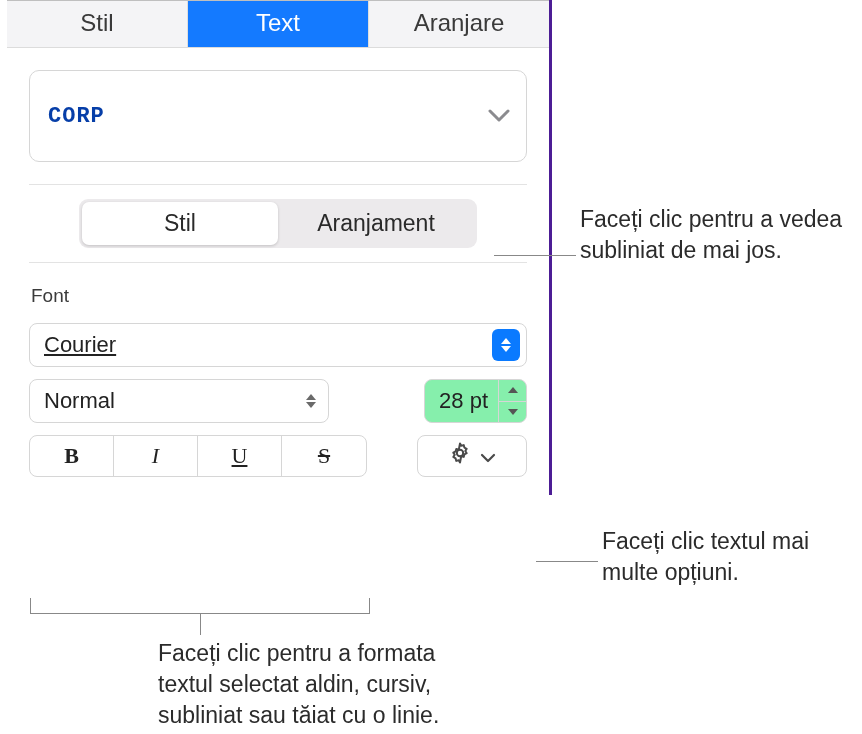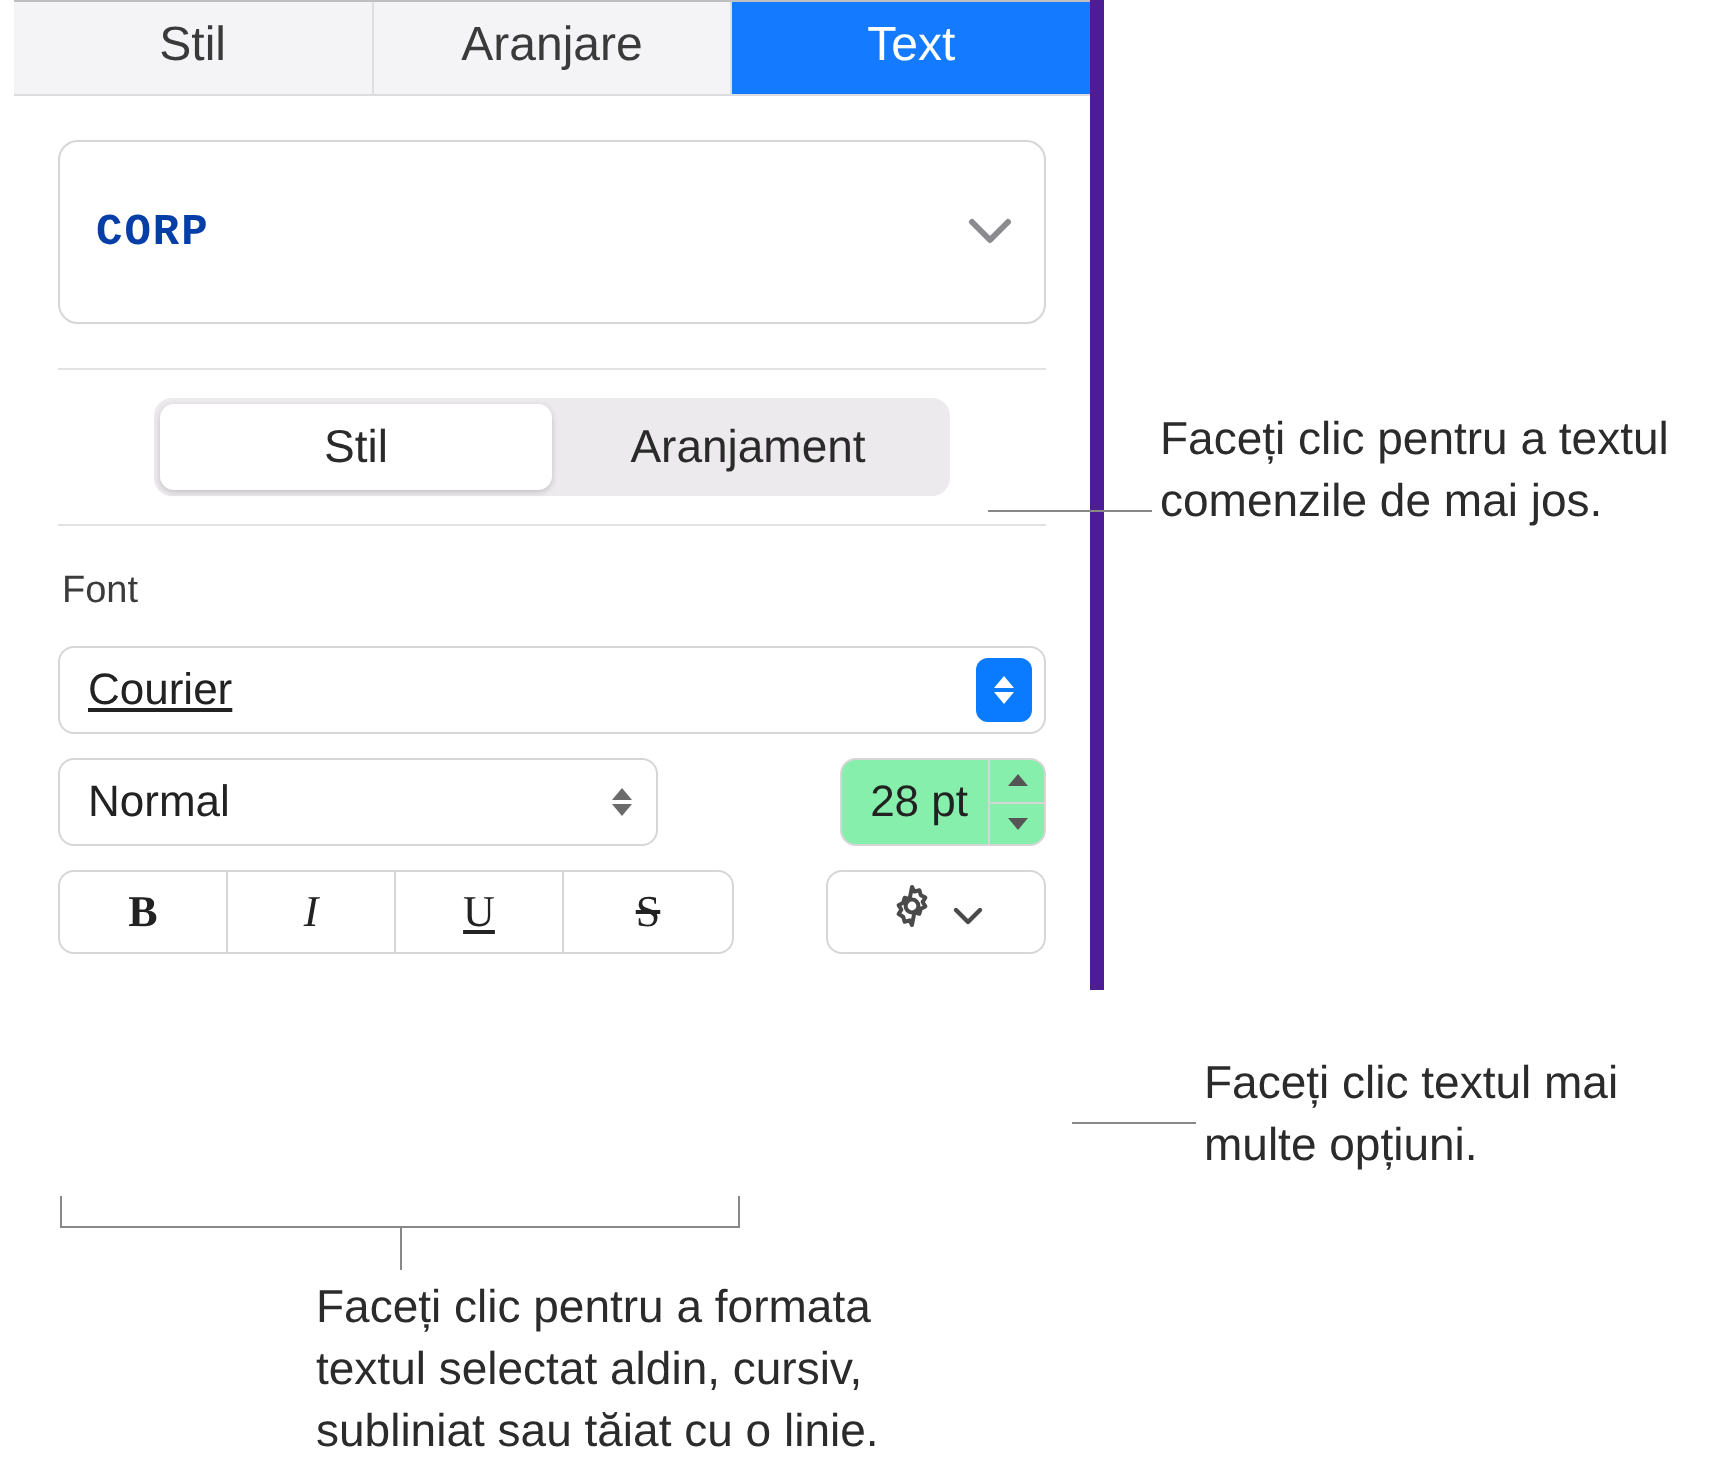--- a/index.html
+++ b/index.html
@@ -11,21 +11,21 @@
     height: 734px;
     position: relative;
     font-size: 22px;
     color: #222;
   }
   .panel {
     position: absolute;
     left: 7px;
     top: 0;
     width: 545px;
-    border-right: 7px solid #4c1d95;
+    border-right: 3px solid #4c1d95;
     background: #fff;
   }
   .topcap { height:1px; background:#bfbfbf; }
   .top-tabs {
     display: flex;
     border-bottom: 1px solid #dcdcdc;
     background: #f0f0f2;
   }
   .top-tab {
     flex: 1;
@@ -228,22 +228,22 @@
   .step-up{border-bottom:6px solid #555;}
   .step-dn{border-top:6px solid #555;}
 </style>
 </head>
 <body>
 
 <div class="panel">
   <div class="topcap"></div>
   <div class="top-tabs">
     <div class="top-tab">Stil</div>
+    <div class="top-tab active">Text</div>
     <div class="top-tab">Aranjare</div>
-    <div class="top-tab active">Text</div>
   </div>
 
   <div class="para-style">
     <span class="para-style-label">CORP</span>
     <span class="chev">
       <svg width="22" height="14" viewBox="0 0 22 14">
           <path d="M2 2 L11 11 L20 2" stroke="#8b8b8f" stroke-width="3" fill="none" stroke-linecap="round" stroke-linejoin="round"></path>
         </svg>
     </span>
   </div>
@@ -309,19 +309,19 @@
       <span>
         <svg width="16" height="10" viewBox="0 0 16 10">
             <path d="M2 2 L8 8 L14 2" stroke="#4a4a4a" stroke-width="2.2" fill="none" stroke-linecap="round" stroke-linejoin="round"></path>
           </svg>
       </span>
     </div>
   </div>
 </div>
 
 <div class="callout-line" style="left:494px; top:255px; width:82px;"></div>
-<div class="callout" style="left:580px; top:204px; width:275px;">Faceți clic pentru a textul comenzile de mai jos.</div>
+<div class="callout" style="left:580px; top:204px; width:275px;">Faceți clic pentru a vedea subliniat de mai jos.</div>
 
 <div class="callout-line" style="left:536px; top:561px; width:62px;"></div>
 <div class="callout" style="left:602px; top:526px; width:255px;">Faceți clic textul mai multe opțiuni.</div>
 
 <div class="bottom-bracket"></div>
 <div class="callout" style="left:158px; top:638px; width:330px;">Faceți clic pentru a formata textul selectat aldin, cursiv, subliniat sau tăiat cu o linie.</div>
 
 </body></html>

